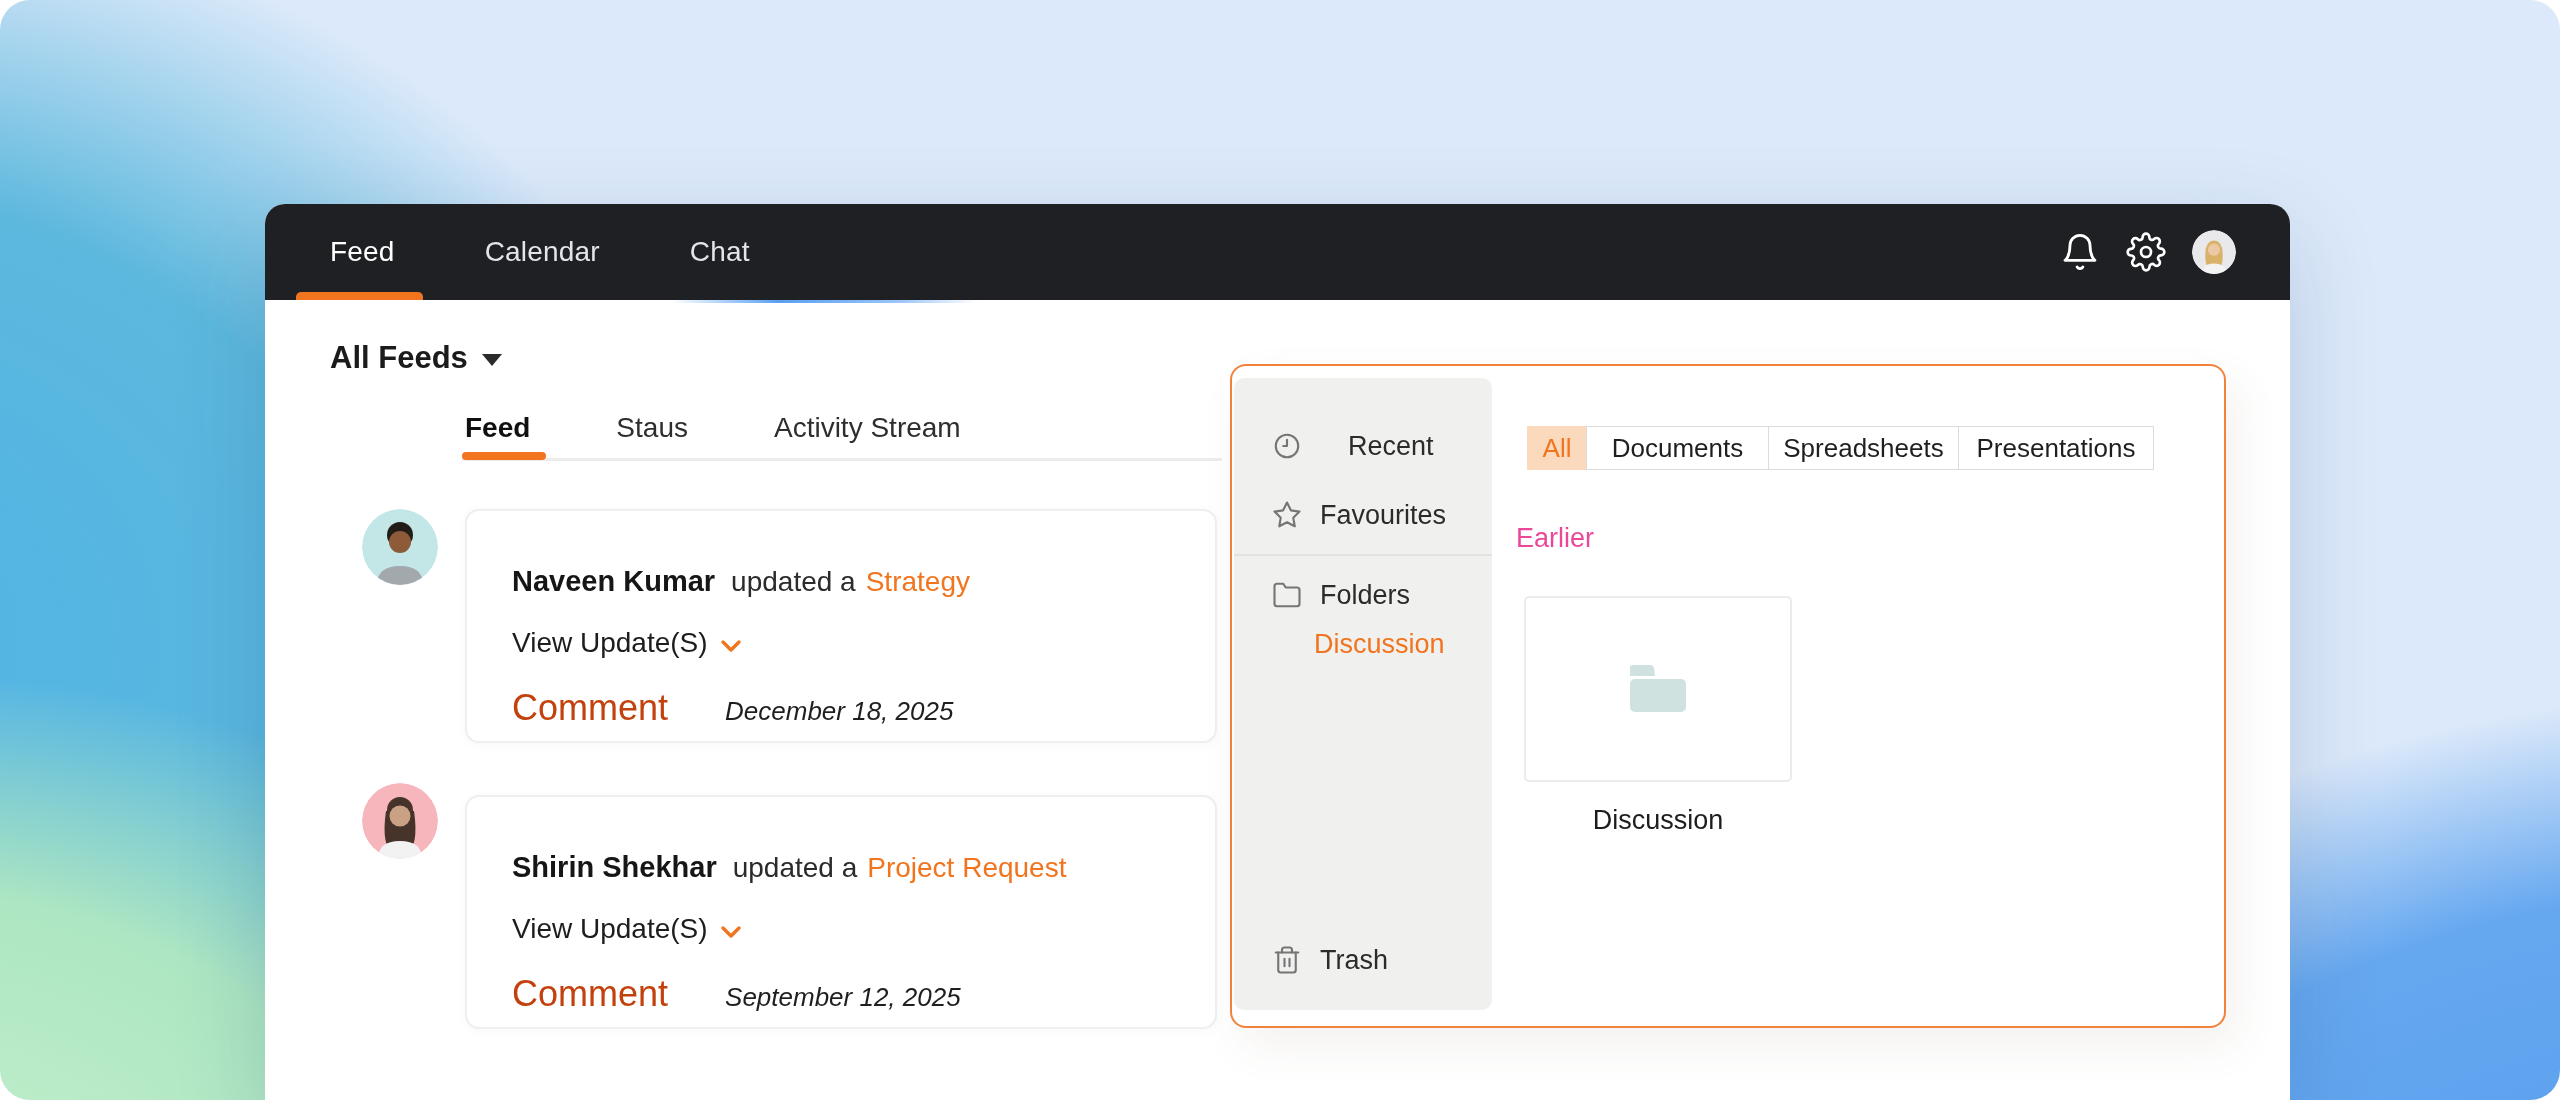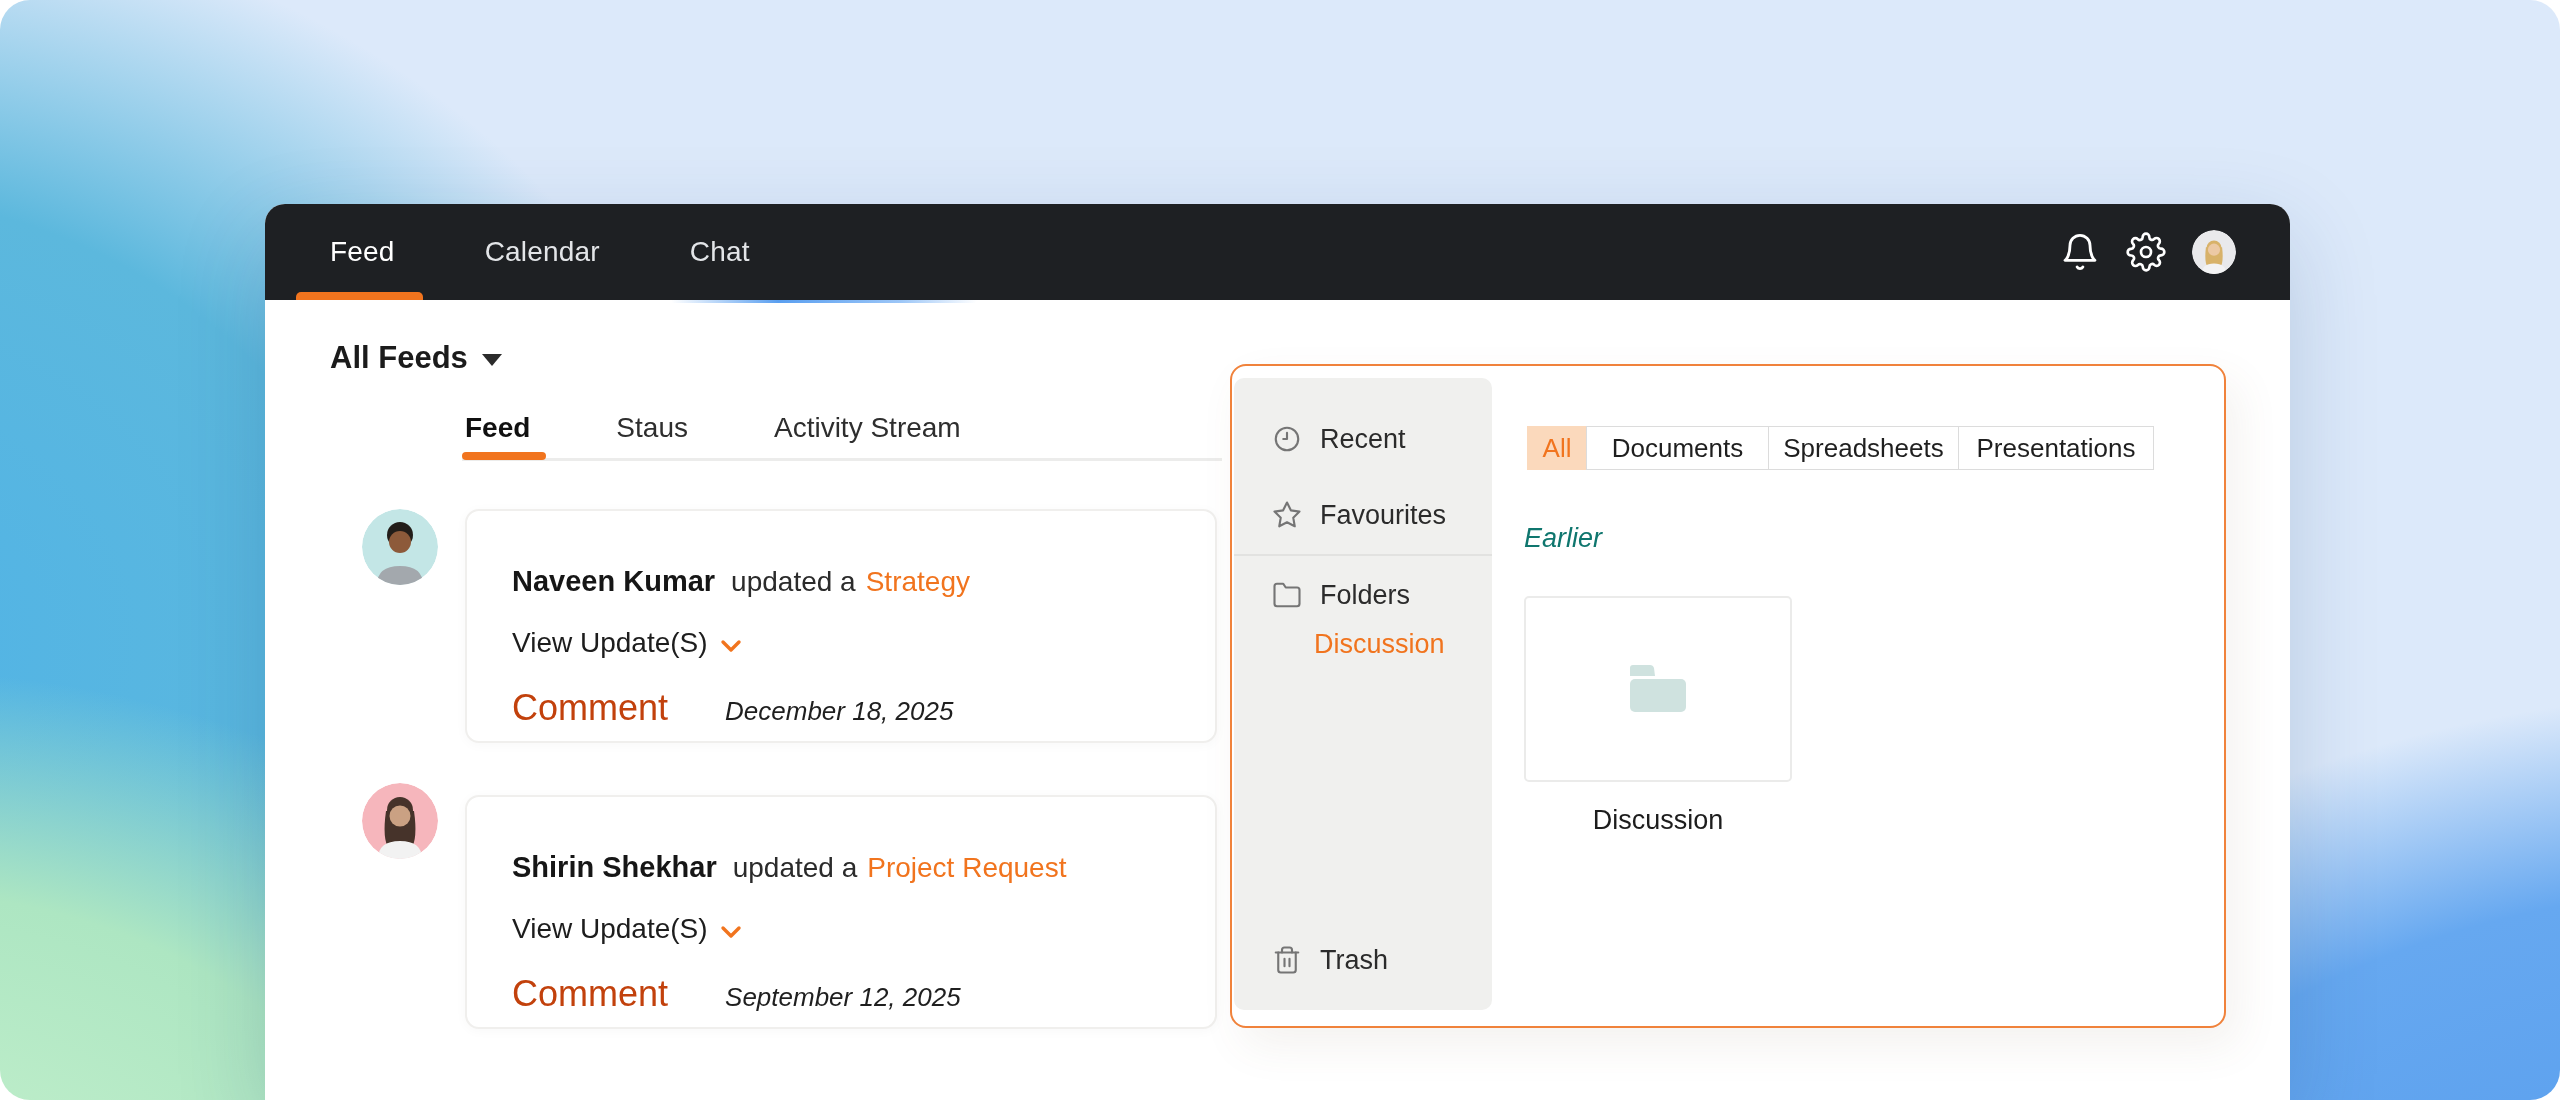--- a/index.html
+++ b/index.html
@@ -105,21 +105,21 @@
     height:44px; display:flex; align-items:center; justify-content:center;
     border:1px solid #dcdcdc; background:#fff; margin-left:-1px;
     font-size:26px; color:#1f1f1f; cursor:pointer;
   }
   .ptab:nth-child(1){ width:60px; margin-left:0; }
   .ptab:nth-child(2){ width:183px; }
   .ptab:nth-child(3){ width:191px; }
   .ptab:nth-child(4){ width:196px; }
   .ptab.active { background:#fbd9bc; color:#f1741e; border-color:#fbd9bc; }
 
-  .section-label { position:absolute; left:292px; top:157px; font-size:27px; color:#0f766e;font-style:italic; }
+  .section-label { position:absolute; left:284px; top:157px; font-size:27px; color:#ec4899; }
 
   .folder-card {
     position:absolute; left:292px; top:230px; width:268px; height:186px;
     background:#fff; border:2px solid #ebebea; border-radius:5px;
     display:flex; align-items:center; justify-content:center; cursor:pointer;
   }
   .folder-label { position:absolute; left:292px; top:439px; width:268px; text-align:center; font-size:27px; color:#1d1d1d; }
 </style>
 </head>
 <body>
@@ -225,21 +225,21 @@
       </div>
       <div class="row3">
         <span class="comment">Comment</span>
         <span class="date">September 12, 2025</span>
       </div>
     </div>
 
     <div class="panel">
 
       <div class="panel-sidebar">
-        <div class="side-item" style="top:41px;">
+        <div class="side-item" style="top:48px;gap:28px;">
           <svg class="icon" viewBox="0 0 24 24" fill="none" stroke="#757575" stroke-width="1.7" stroke-linecap="round" stroke-linejoin="round">
             <circle cx="12" cy="12" r="9"></circle>
               <polyline points="12 7 12 12 9 12"></polyline>
           </svg>
           <span class="lbl">Recent</span>
         </div>
         <div class="side-item" style="top:117px;">
           <svg class="icon" viewBox="0 0 24 24" fill="none" stroke="#757575" stroke-width="1.7" stroke-linecap="round" stroke-linejoin="round">
             <polygon points="12 2 15.09 8.26 22 9.27 17 14.14 18.18 21.02 12 17.77 5.82 21.02 7 14.14 2 9.27 8.91 8.26 12 2"></polygon>
           </svg>

